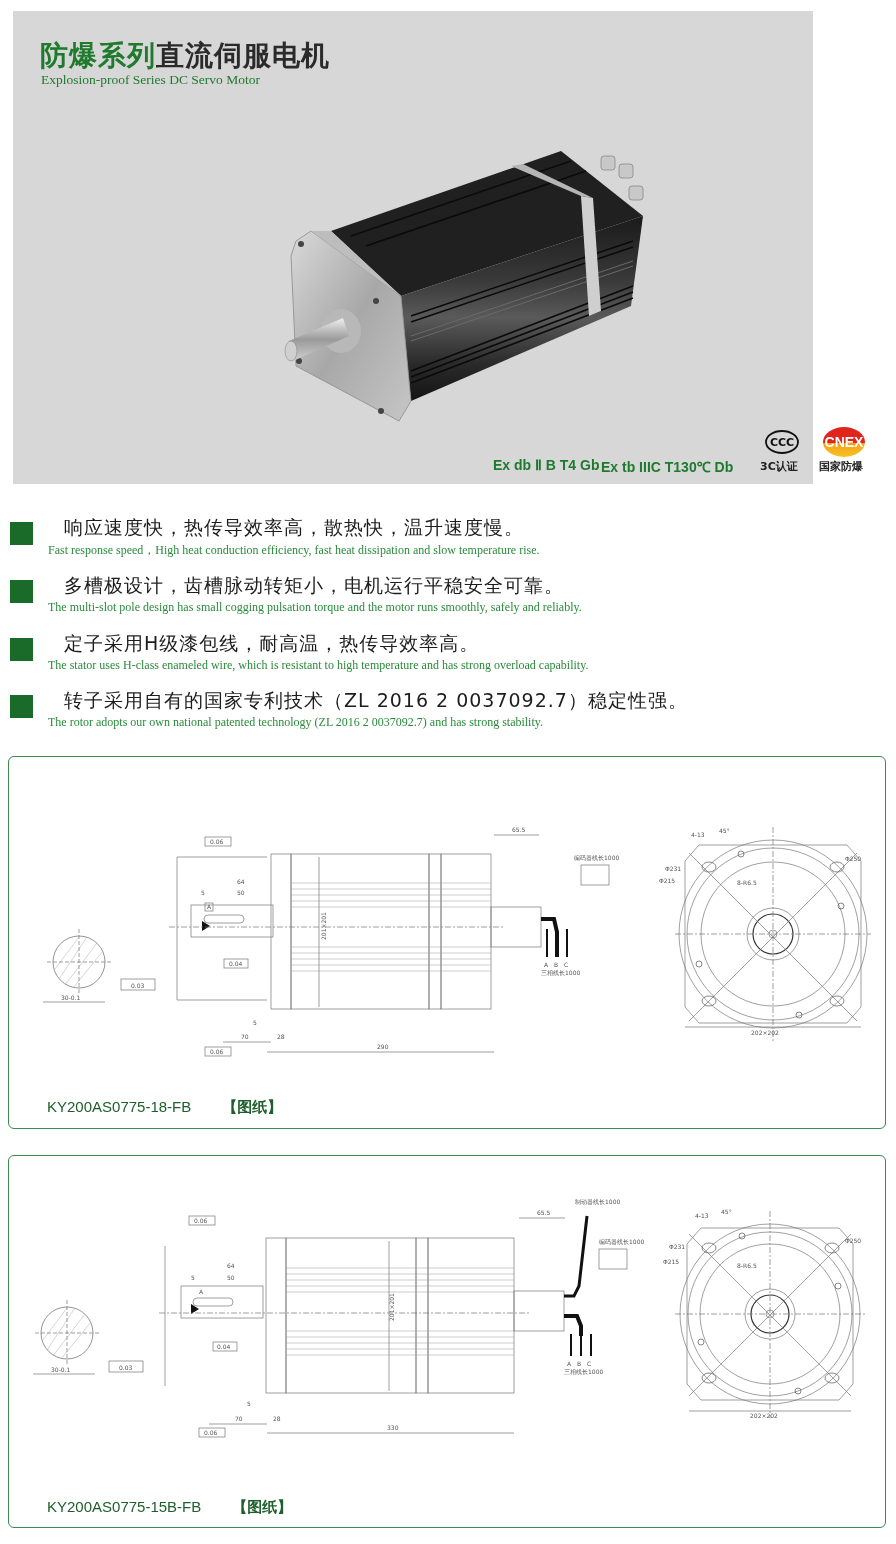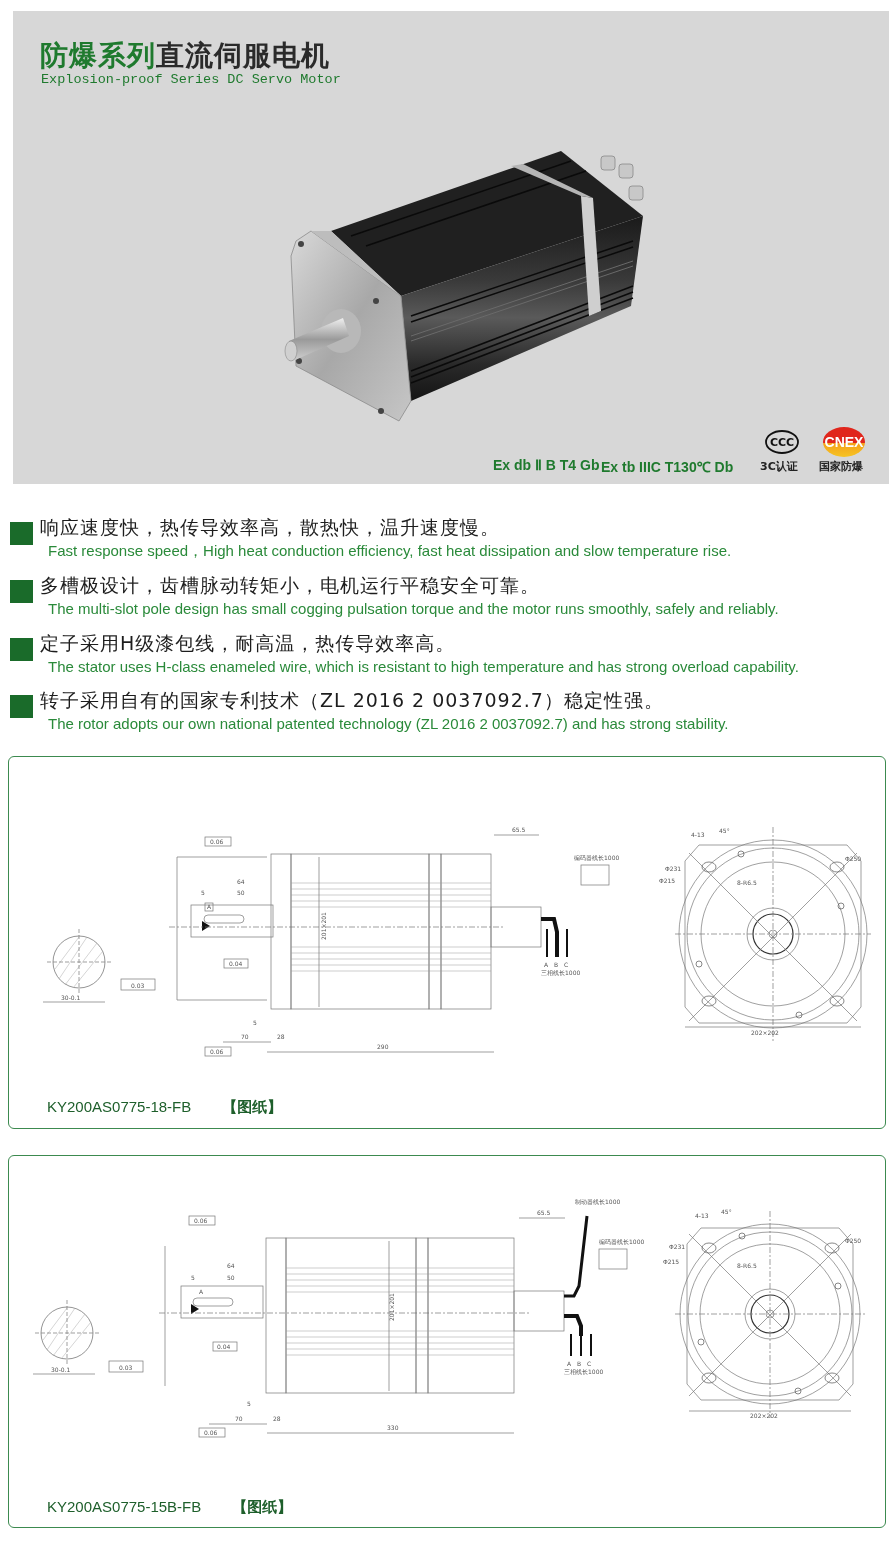--- a/index.html
+++ b/index.html
@@ -1,32 +1,32 @@
 <!DOCTYPE html>
 <html><head>
 <meta charset="utf-8">
 <style>
   * { box-sizing: border-box; margin: 0; padding: 0; }
   body { width: 896px; height: 1544px; background: #ffffff; font-family: "DejaVu Sans", sans-serif; position: relative; overflow: hidden; }
-  .hero { position: absolute; left: 13px; top: 11px; width: 876px; height: 473px; background: #d7d7d7; }
+  .hero { position: absolute; left: 13px; top: 11px; width: 800px; height: 473px; background: #d7d7d7; }
   .hero-title { position: absolute; left: 27px; top: 26px; font-size: 28px; font-weight: bold; letter-spacing: 1px; white-space: nowrap; }
   .hero-title .green { color: #1f7a2e; }
   .hero-title .dark { color: #2a2a2a; }
-  .hero-sub { position: absolute; left: 28px; top: 61px; font-size: 13.5px; color: #1f7a2e; font-family: Liberation Mono, monospace; }
+  .hero-sub { position: absolute; left: 28px; top: 61px; font-size: 13.5px; color: #1f7a2e; font-family: Liberation Serif, serif; }
   .motor { position: absolute; left: 258px; top: 125px; width: 400px; height: 300px; }
   .cert-text { position: absolute; top: 446px; font-size: 14px; color: #1f7a2e; font-family: "Liberation Sans", sans-serif; font-weight: bold; white-space: nowrap; }
   .ccc { position: absolute; left: 752px; top: 419px; width: 34px; height: 24px; }
   .ccc-label { position: absolute; left: 747px; top: 448px; font-size: 11px; font-weight: bold; color: #222; white-space: nowrap; }
   .cnex { position: absolute; left: 810px; top: 416px; width: 42px; height: 30px; border-radius: 50%; background: linear-gradient(180deg, #e0261c 0%, #e0261c 55%, #f4a21a 55%, #f6c423 100%); color: #fff; font-weight: bold; font-size: 14px; text-align: center; line-height: 30px; font-family: Liberation Sans, sans-serif; }
   .cnex-label { position: absolute; left: 761px; top: 448px; font-size: 11px; font-weight: bold; color: #222; white-space: nowrap; margin-left: 45px; }
 
   .feature { position: absolute; left: 10px; width: 880px; }
   .feature .bullet { position: absolute; left: 0; top: 7px; width: 23px; height: 23px; background: #1a6b2a; }
-  .feature .zh { position: absolute; left: 30px; top: 0; font-size: 19px; color: #1d1d1d; white-space: nowrap; letter-spacing: 1px; }
-  .feature .en { position: absolute; left: 38px; top: 27px; font-size: 15px; color: #2a8a3a; white-space: nowrap; font-family: Liberation Sans, sans-serif; }
+  .feature .zh { position: absolute; left: 54px; top: 0; font-size: 19px; color: #1d1d1d; white-space: nowrap; letter-spacing: 1px; }
+  .feature .en { position: absolute; left: 38px; top: 27px; font-size: 12px; color: #2a8a3a; white-space: nowrap; font-family: Liberation Serif, serif; }
 
   .drawing-box { position: absolute; left: 8px; width: 878px; border: 1.5px solid #3c8a4f; border-radius: 6px; background: #fff; }
   .drawing-box svg { position: absolute; left: 0; top: 0; }
   .model-label { position: absolute; left: 38px; font-size: 15px; color: #1e5f2b; font-family: "Liberation Sans", sans-serif; white-space: nowrap; }
   .model-label .bracket { color: #1e5f2b; font-weight: bold; margin-left: 31px; }
   .dim { font-family: "DejaVu Sans", sans-serif; font-size: 6px; fill: #555; }
 </style>
 </head>
 <body>
 

